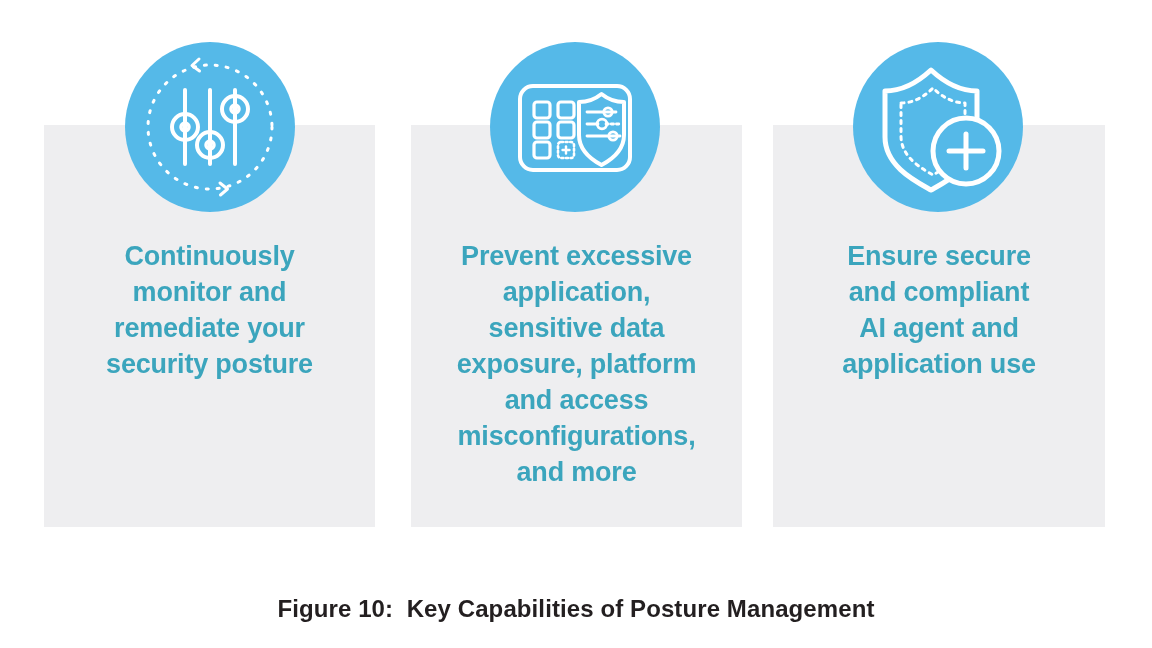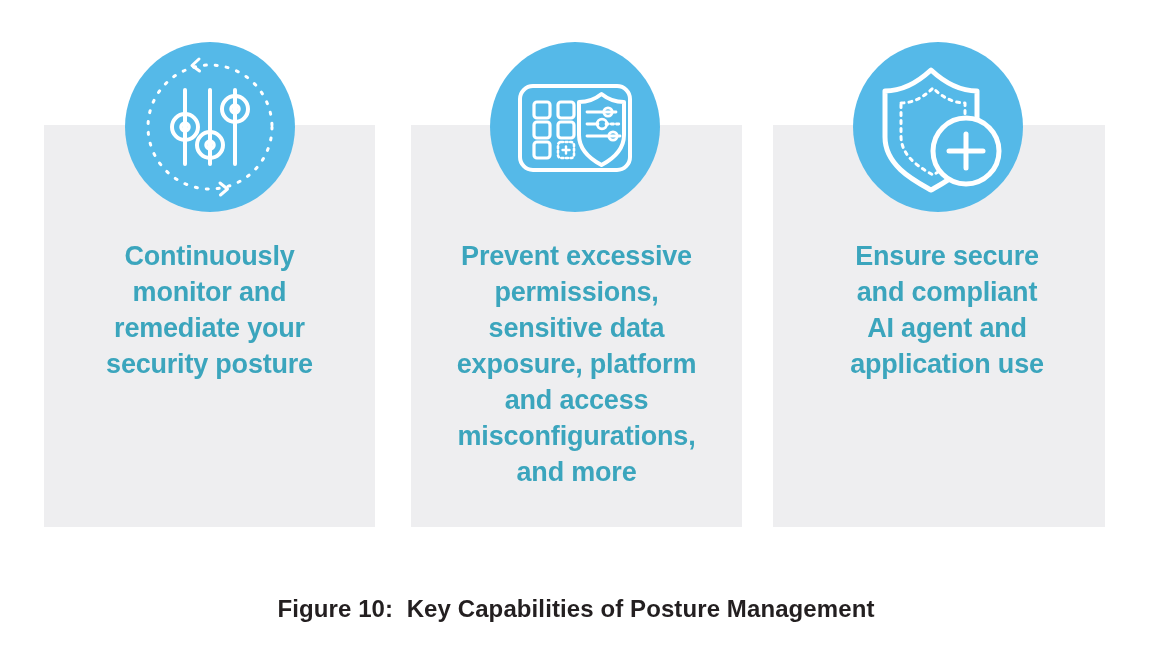--- a/index.html
+++ b/index.html
@@ -65,21 +65,21 @@
     text-align: center;
     color: #3ba5bd;
     font-weight: bold;
     font-size: 27px;
     line-height: 36px;
     letter-spacing: -0.2px;
     white-space: pre-line;
   }
   .text-1 { top: 238px; left: 44px;  width: 331px; }
   .text-2 { top: 238px; left: 411px; width: 331px; }
-  .text-3 { top: 238px; left: 773px; width: 332px; padding-left: 8px; }
+  .text-3 { top: 238px; left: 773px; width: 332px; }
 
   
   #figure-caption {
     position: absolute;
     top: 595px;
     left: 0;
     width: 1152px;
     text-align: center;
     color: #231f20;
     font-size: 24px;
@@ -152,21 +152,21 @@
         <line x1="116" y1="82" x2="130" y2="82" stroke-width="2.8" stroke-dasharray="2.4 2.8"></line>
         <circle cx="112" cy="82" r="4.8" stroke-width="2.8"></circle>
 
         <line x1="97" y1="94" x2="130" y2="94" stroke-width="2.8"></line>
         <circle cx="123" cy="94" r="4.2" stroke-width="2.8"></circle>
       </g>
     </svg>
   </div>
 
   <div class="card-text text-2">Prevent excessive
-permissions,
+application,
 sensitive data
 exposure, platform
 and access
 misconfigurations,
 and more</div>
 
   <div class="card card-3"></div>
 
   <div class="icon-badge icon-3">
     <svg viewBox="0 0 170 170" xmlns="http://www.w3.org/2000/svg" aria-hidden="true">

